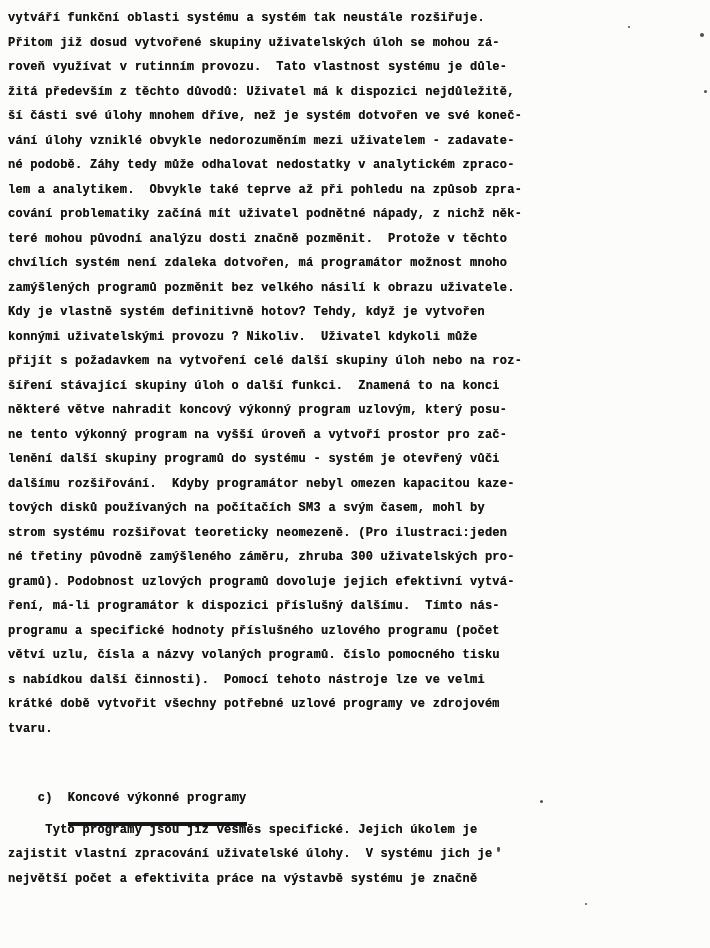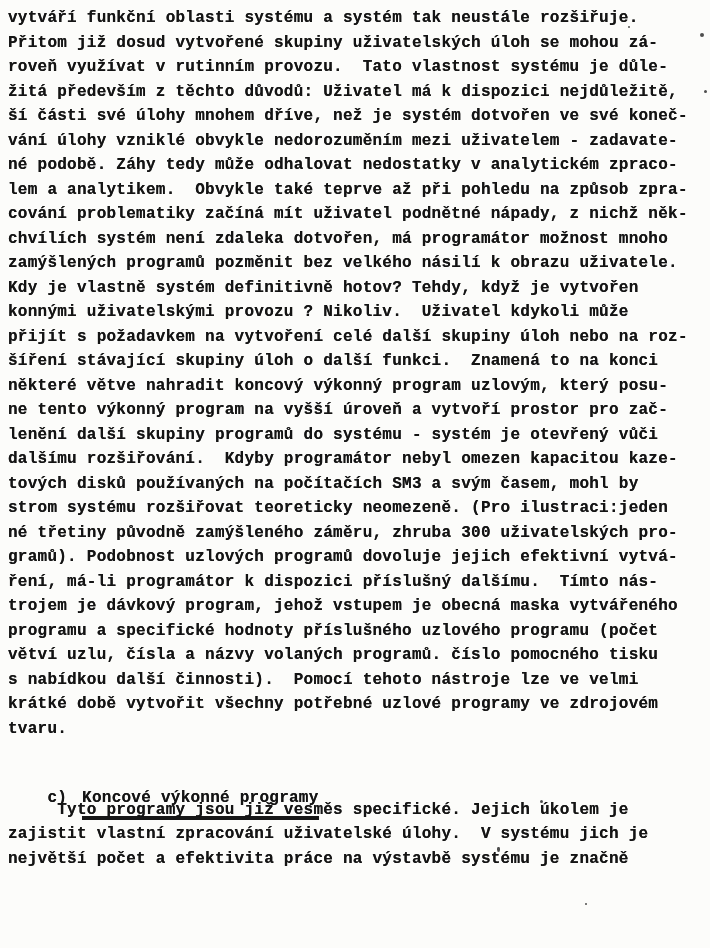--- a/index.html
+++ b/index.html
@@ -9,21 +9,21 @@
     height: 948px;
     overflow: hidden;
     background: #fbfbf9;
   }
   .page {
     position: relative;
     width: 710px;
     height: 948px;
     background: #fcfcfa;
     font-family: "Liberation Mono", "DejaVu Sans Mono", monospace;
-    font-size: 16px;
+    font-size: 12px;
     font-weight: 700;
     letter-spacing: 0.25px;
     color: #141414;
     text-shadow: 0 0 0.6px rgba(10,10,10,0.75);
     box-sizing: border-box;
     padding: 6px 0 0 8px;
   }
   .para .line,
   .heading {
     white-space: pre;
@@ -32,25 +32,25 @@
   }
   .heading {
     margin-top: 20px;
   }
   .heading .marker {
     display: inline-block;
     margin-right: 15px;
   }
   .heading .title {
     display: inline-block;
-    padding-bottom: 6px;
+    padding-bottom: 12px;
     border-bottom: 4px solid #171717;
   }
   .para.closing {
-    margin-top: 12px;
+    margin-top: 32px;
   }
   .speck {
     position: absolute;
     background: #222;
     border-radius: 50%;
     opacity: 0.8;
   }
 </style>
 </head>
 <body>
@@ -60,36 +60,36 @@
   <div class="para main">
       <div class="line">vytváří funkční oblasti systému a systém tak neustále rozšiřuje.</div>
       <div class="line">Přitom již dosud vytvořené skupiny uživatelských úloh se mohou zá-</div>
       <div class="line">roveň využívat v rutinním provozu.  Tato vlastnost systému je důle-</div>
       <div class="line">žitá především z těchto důvodů: Uživatel má k dispozici nejdůležitě,</div>
       <div class="line">ší části své úlohy mnohem dříve, než je systém dotvořen ve své koneč-</div>
       <div class="line">vání úlohy vzniklé obvykle nedorozuměním mezi uživatelem - zadavate-</div>
       <div class="line">né podobě. Záhy tedy může odhalovat nedostatky v analytickém zpraco-</div>
       <div class="line">lem a analytikem.  Obvykle také teprve až při pohledu na způsob zpra-</div>
       <div class="line">cování problematiky začíná mít uživatel podnětné nápady, z nichž něk-</div>
+      <div class="line">teré mohou původní analýzu dosti značně pozměnit.  Protože v těchto</div>
       <div class="line">chvílích systém není zdaleka dotvořen, má programátor možnost mnoho</div>
       <div class="line">zamýšlených programů pozměnit bez velkého násilí k obrazu uživatele.</div>
       <div class="line">Kdy je vlastně systém definitivně hotov? Tehdy, když je vytvořen</div>
       <div class="line">konnými uživatelskými provozu ? Nikoliv.  Uživatel kdykoli může</div>
       <div class="line">přijít s požadavkem na vytvoření celé další skupiny úloh nebo na roz-</div>
       <div class="line">šíření stávající skupiny úloh o další funkci.  Znamená to na konci</div>
       <div class="line">některé větve nahradit koncový výkonný program uzlovým, který posu-</div>
       <div class="line">ne tento výkonný program na vyšší úroveň a vytvoří prostor pro zač-</div>
       <div class="line">lenění další skupiny programů do systému - systém je otevřený vůči</div>
       <div class="line">dalšímu rozšiřování.  Kdyby programátor nebyl omezen kapacitou kaze-</div>
       <div class="line">tových disků používaných na počítačích SM3 a svým časem, mohl by</div>
       <div class="line">strom systému rozšiřovat teoreticky neomezeně. (Pro ilustraci:jeden</div>
       <div class="line">né třetiny původně zamýšleného záměru, zhruba 300 uživatelských pro-</div>
       <div class="line">gramů). Podobnost uzlových programů dovoluje jejich efektivní vytvá-</div>
       <div class="line">ření, má-li programátor k dispozici příslušný dalšímu.  Tímto nás-</div>
-      <div class="line">trojem je dávkový program, jehož vstupem je obecná maska vytvářeného</div>
       <div class="line">programu a specifické hodnoty příslušného uzlového programu (počet</div>
       <div class="line">větví uzlu, čísla a názvy volaných programů. číslo pomocného tisku</div>
       <div class="line">s nabídkou další činnosti).  Pomocí tehoto nástroje lze ve velmi</div>
       <div class="line">krátké době vytvořit všechny potřebné uzlové programy ve zdrojovém</div>
       <div class="line">tvaru.</div>
     </div>
 
   <div class="heading">
     <span class="marker">c)</span><span class="title">Koncové výkonné programy</span>
   </div>

